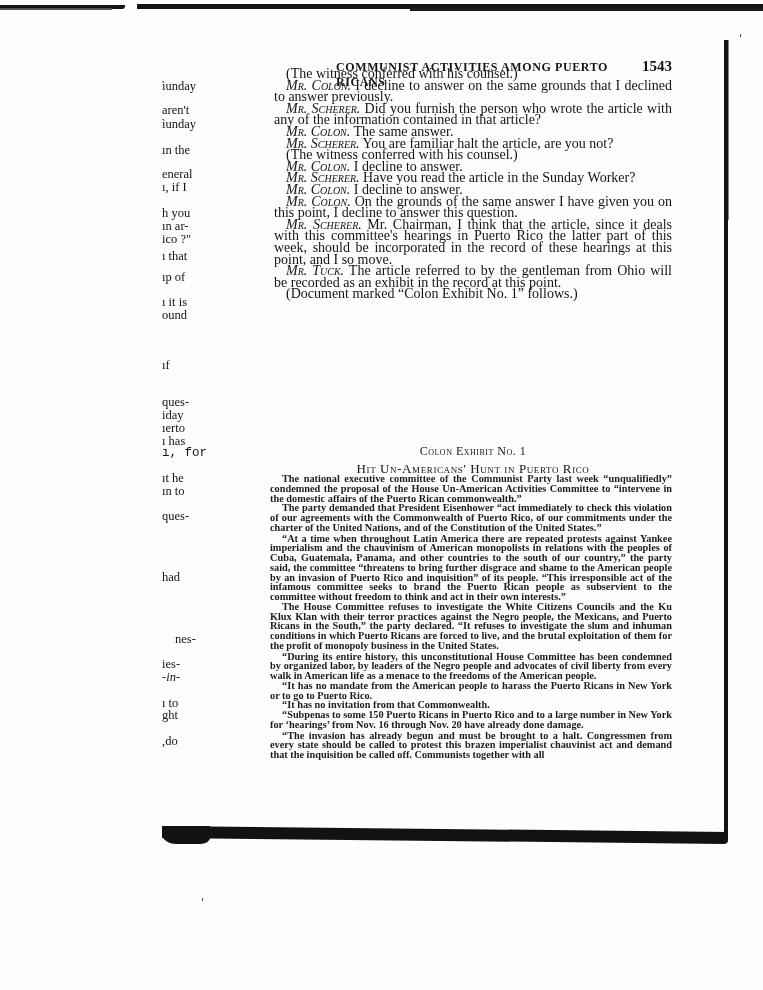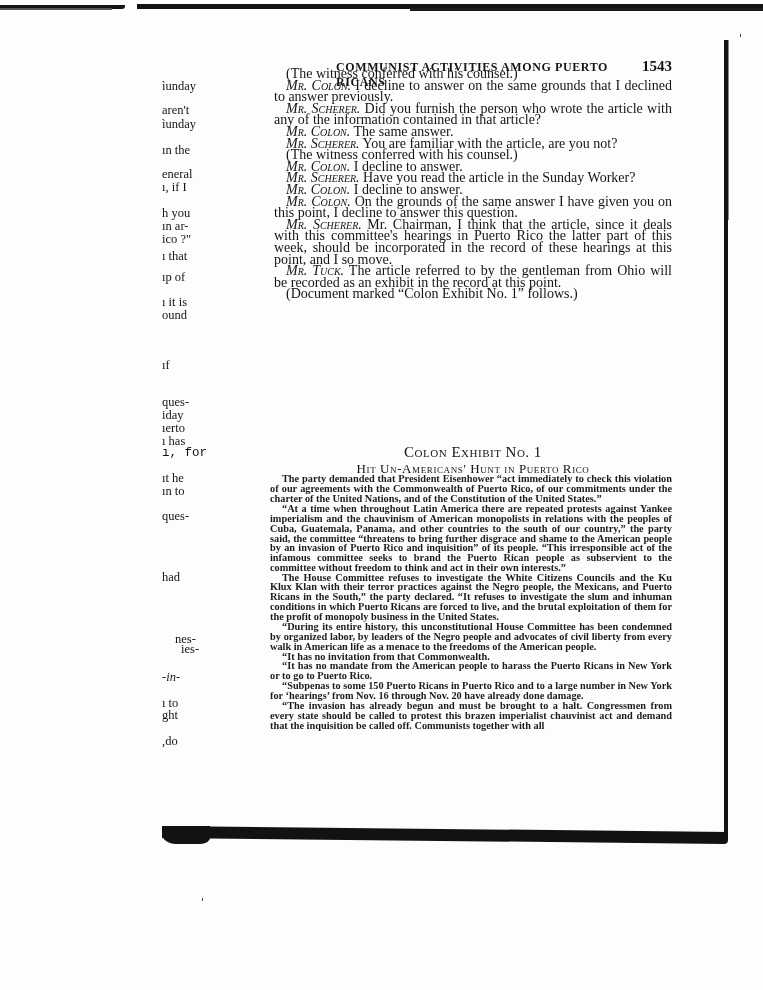--- a/index.html
+++ b/index.html
@@ -79,21 +79,21 @@
   }
   .body-text {
     position: absolute; top: 10px; left: 0; width: 398px;
     font-size: 14px; line-height: 11.6px; text-align: justify;
   }
   .body-text p { margin: 0; text-indent: 12px; }
   .sc { font-variant: small-caps; font-style: italic; }
 
   .exhibit-label {
     position: absolute; top: 386px; left: 0; width: 398px; text-align: center;
-    font-size: 15px; letter-spacing: 0.5px; font-variant: small-caps;
+    font-size: 12px; letter-spacing: 0.5px; font-variant: small-caps;
   }
   .exhibit-title {
     position: absolute; top: 403px; left: 0; width: 398px; text-align: center;
     font-size: 13px; letter-spacing: 0.6px; font-variant: small-caps;
   }
   .exhibit-text {
     position: absolute; top: 416px; left: -4px; width: 402px;
     font-size: 10.3px; line-height: 9.75px; text-align: justify; font-weight: bold;
     font-family: "Liberation Serif", serif; color: #1c1c1c;
   }
@@ -132,54 +132,55 @@
     <span class="frag" style="top: 396px;">ques-</span>
     <span class="frag" style="top: 409px;">iday</span>
     <span class="frag" style="top: 422px;">ıerto</span>
     <span class="frag" style="top: 435px;">ı has</span>
     <span class="frag" style="top: 447px; font-family: Liberation Mono, monospace;">ı, for</span>
     <span class="frag" style="top: 472px;">ıt he</span>
     <span class="frag" style="top: 485px;">ın to</span>
     <span class="frag" style="top: 510px;">ques-</span>
     <span class="frag" style="top: 571px;">had</span>
     <span class="frag" style="top: 633px; margin-left: 13px;">nes-</span>
-    <span class="frag" style="top: 643px; margin-left: 19px;">ies-</span>
+    <span class="frag" style="top: 658px;">ies-</span>
     <span class="frag" style="top: 671px; font-style: italic;">-in-</span>
     <span class="frag" style="top: 697px;">ı to</span>
     <span class="frag" style="top: 709px;">ght</span>
     <span class="frag" style="top: 735px;">,do</span>
   </div>
 
 <div class="page">
   <div class="running-head">
     <span class="running-title">COMMUNIST ACTIVITIES AMONG PUERTO RICANS</span>
     <span class="page-number">1543</span>
   </div>
 
   <div class="body-text" id="testimony">
       <p><span>(The witness conferred with his counsel.)</span></p>
       <p><span class="sc">Mr. Colon.</span><span> I decline to answer on the same grounds that I declined to answer previously.</span></p>
       <p><span class="sc">Mr. Scherer.</span><span> Did you furnish the person who wrote the article with any of the information contained in that article?</span></p>
       <p><span class="sc">Mr. Colon.</span><span> The same answer.</span></p>
-      <p><span class="sc">Mr. Scherer.</span><span> You are familiar with the article, are you not?</span></p>
+      <p><span class="sc">Mr. Scherer.</span><span> You are familiar halt the article, are you not?</span></p>
       <p><span>(The witness conferred with his counsel.)</span></p>
       <p><span class="sc">Mr. Colon.</span><span> I decline to answer.</span></p>
       <p><span class="sc">Mr. Scherer.</span><span> Have you read the article in the Sunday Worker?</span></p>
       <p><span class="sc">Mr. Colon.</span><span> I decline to answer.</span></p>
       <p><span class="sc">Mr. Colon.</span><span> On the grounds of the same answer I have given you on this point, I decline to answer this question.</span></p>
       <p><span class="sc">Mr. Scherer.</span><span> Mr. Chairman, I think that the article, since it deals with this committee's hearings in Puerto Rico the latter part of this week, should be incorporated in the record of these hearings at this point, and I so move.</span></p>
       <p><span class="sc">Mr. Tuck.</span><span> The article referred to by the gentleman from Ohio will be recorded as an exhibit in the record at this point.</span></p>
       <p><span>(Document marked “Colon Exhibit No. 1” follows.)</span></p>
     </div>
 
   <div class="exhibit-label">Colon Exhibit No. 1</div>
   <div class="exhibit-title">Hit Un-Americans' Hunt in Puerto Rico</div>
   <div class="exhibit-text" id="exhibit">
+      <p>The national executive committee of the Communist Party last week “unqualifiedly” condemned the proposal of the House Un-American Activities Committee to “intervene in the domestic affairs of the Puerto Rican commonwealth.”</p>
       <p>The party demanded that President Eisenhower “act immediately to check this violation of our agreements with the Commonwealth of Puerto Rico, of our commitments under the charter of the United Nations, and of the Constitution of the United States.”</p>
       <p class="gap">“At a time when throughout Latin America there are repeated protests against Yankee imperialism and the chauvinism of American monopolists in relations with the peoples of Cuba, Guatemala, Panama, and other countries to the south of our country,” the party said, the committee “threatens to bring further disgrace and shame to the American people by an invasion of Puerto Rico and inquisition” of its people.  “This irresponsible act of the infamous committee seeks to brand the Puerto Rican people as subservient to the committee without freedom to think and act in their own interests.”</p>
       <p>The House Committee refuses to investigate the White Citizens Councils and the Ku Klux Klan with their terror practices against the Negro people, the Mexicans, and Puerto Ricans in the South,” the party declared.  “It refuses to investigate the slum and inhuman conditions in which Puerto Ricans are forced to live, and the brutal exploitation of them for the profit of monopoly business in the United States.</p>
       <p class="gap">“During its entire history, this unconstitutional House Committee has been condemned by organized labor, by leaders of the Negro people and advocates of civil liberty from every walk in American life as a menace to the freedoms of the American people.</p>
+      <p>“It has no mandate from the American people to harass the Puerto Ricans in New York or to go to Puerto Rico.</p>
       <p>“It has no invitation from that Commonwealth.</p>
-      <p>“It has no mandate from the American people to harass the Puerto Ricans in New York or to go to Puerto Rico.</p>
       <p>“Subpenas to some 150 Puerto Ricans in Puerto Rico and to a large number in New York for ‘hearings’ from Nov. 16 through Nov. 20 have already done damage.</p>
       <p class="gap">“The invasion has already begun and must be brought to a halt.  Congressmen from every state should be called to protest this brazen imperialist chauvinist act and demand that the inquisition be called off.  Communists together with all</p>
     </div>
 </div>
 
 </body></html>

